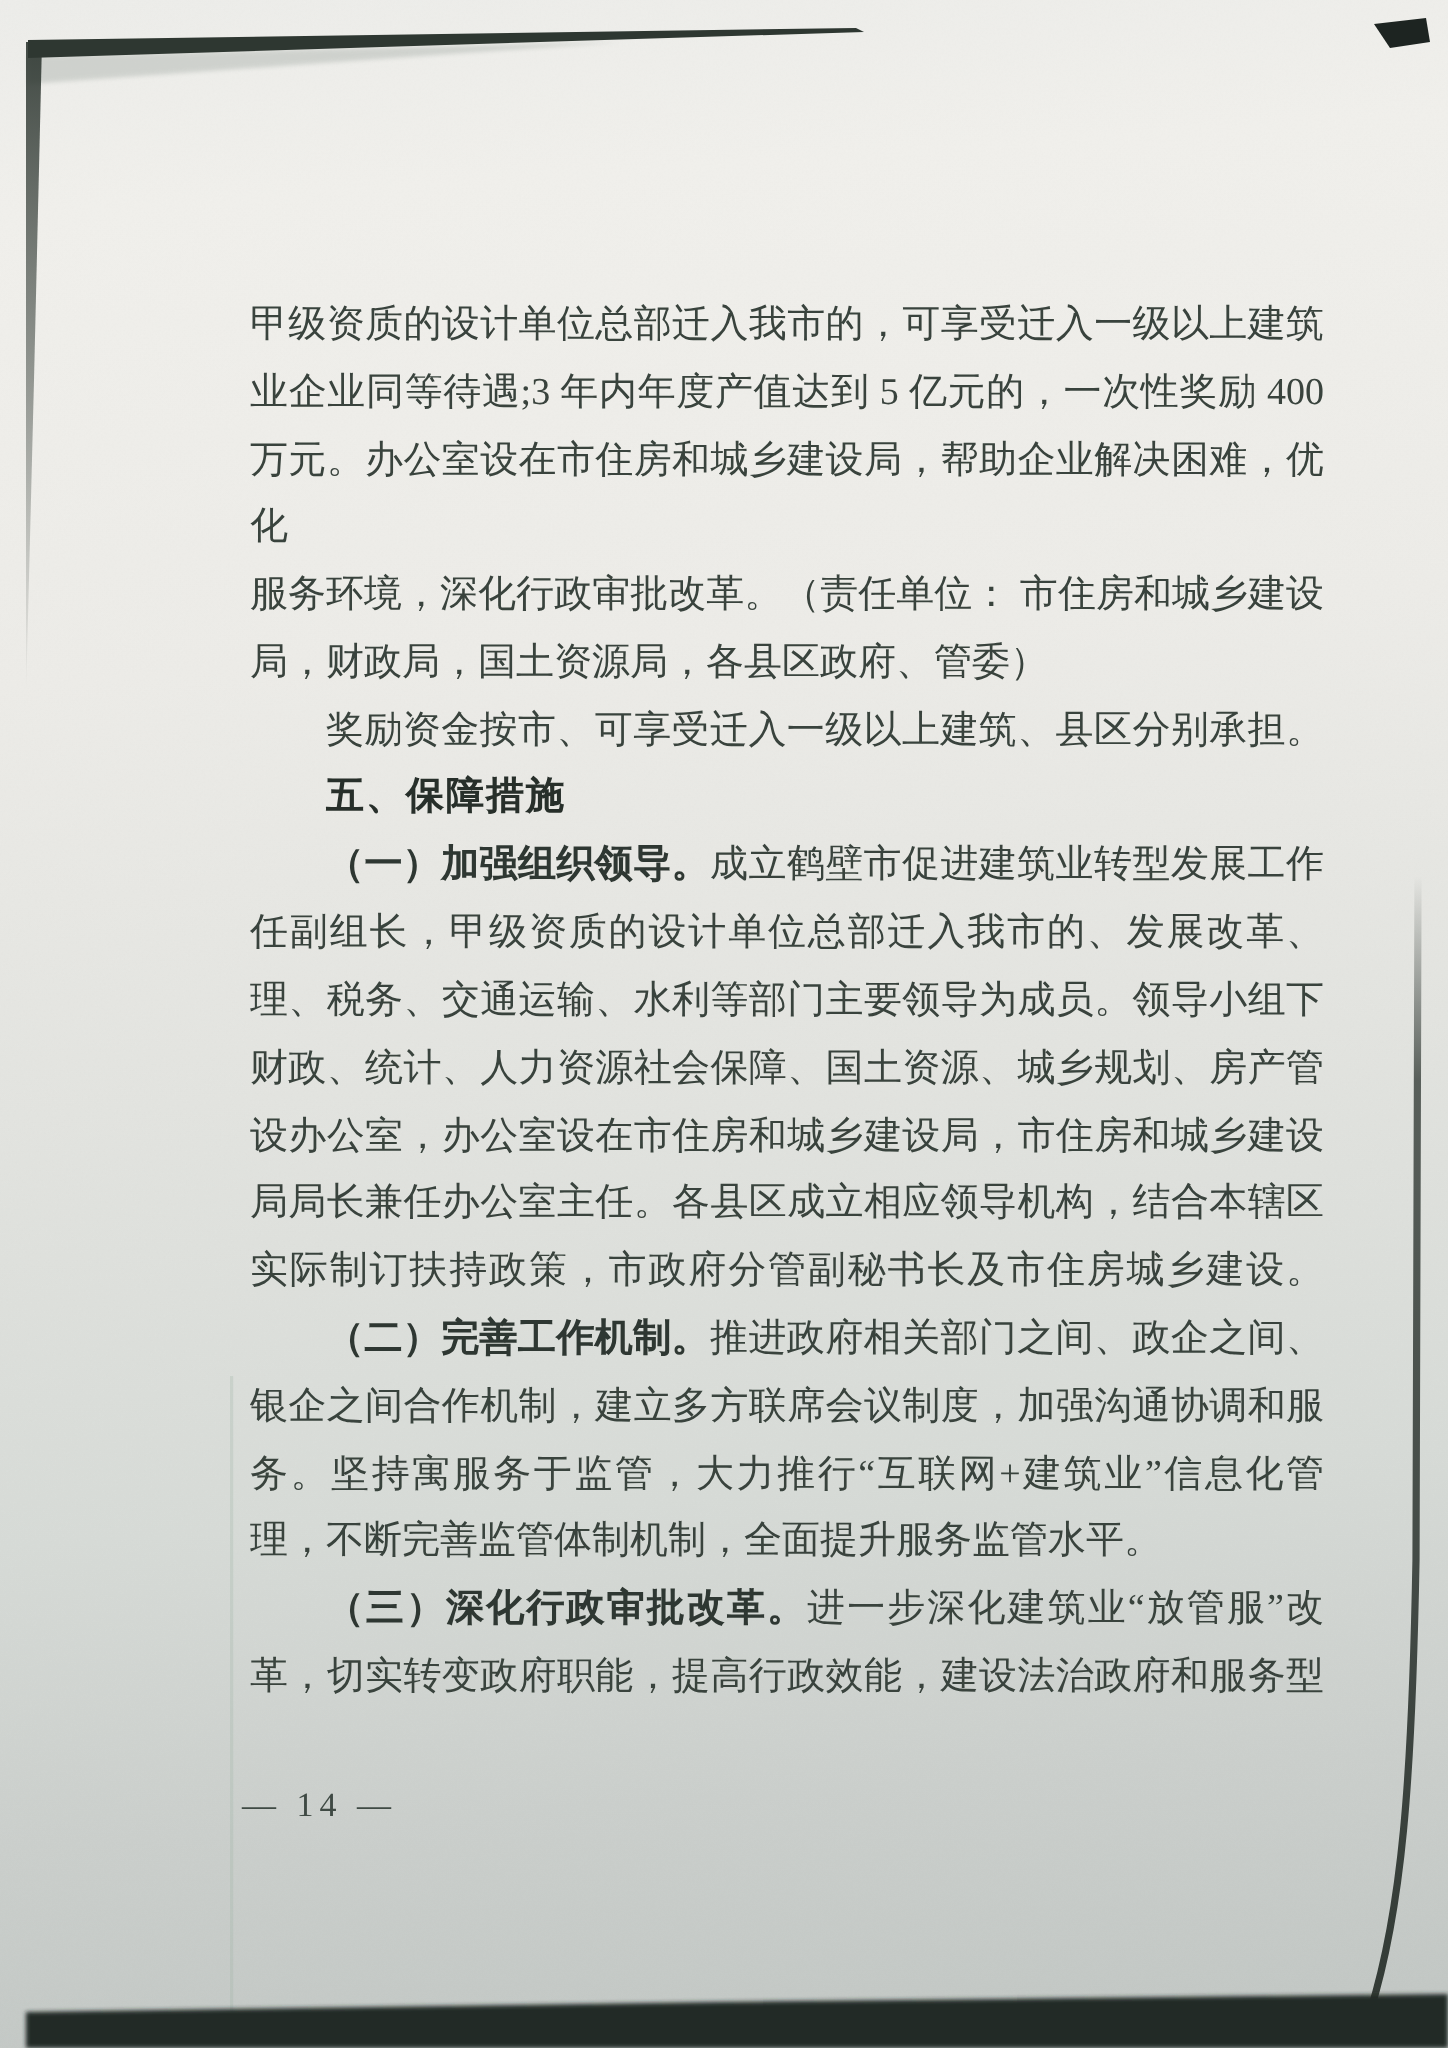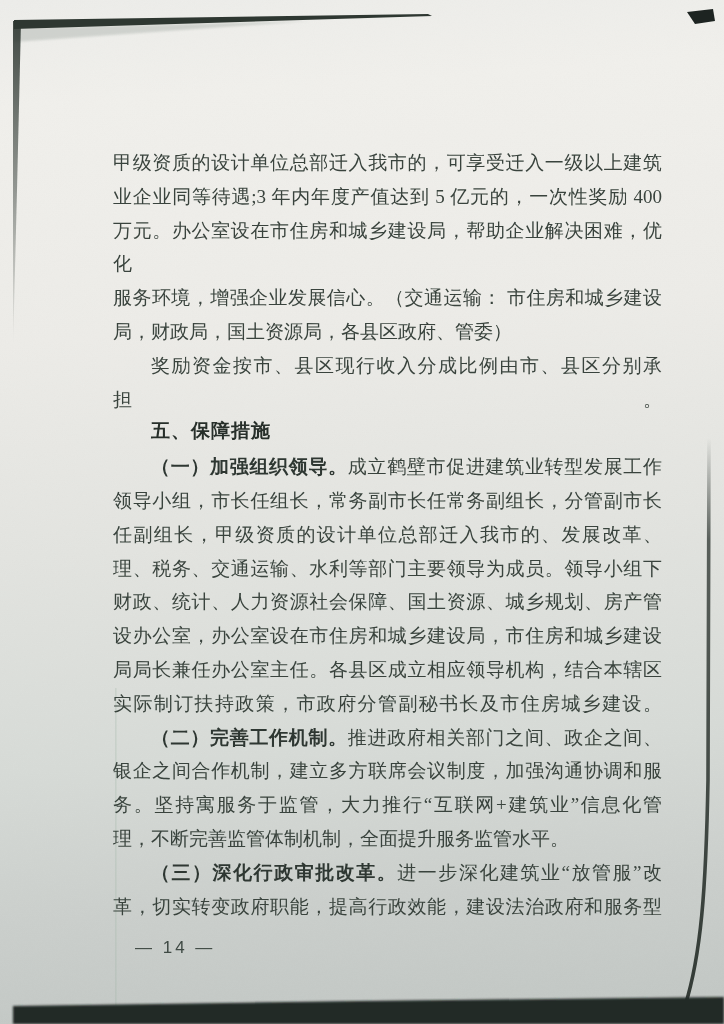--- a/index.html
+++ b/index.html
@@ -26,40 +26,39 @@
   }
   .text-block {
     position: absolute;
     left: 113px;
     top: 146px;
     width: 549px;
     color: #39433d;
     font-size: 19px;
     line-height: 33.8px;
   }
-  .line { text-align: justify; }
+  .line { text-align: justify; margin-left: 12px; }
   .line.full { text-align-last: justify; }
   .line.indent { text-indent: 2em; }
   .line.heading {
     font-family: Liberation Mono, monospace;
     font-weight: 700;
     color: #272f2a;
     text-align-last: auto;
     letter-spacing: 1px;
   }
   .lead { font-weight: 700; color: #2e3732; }
   .page-number {
     position: absolute;
     left: 121px;
-    top: 938px;
+    top: 893px;
     font-size: 17px;
     letter-spacing: 3px;
     color: #3f4a44;
-    font-family: Liberation Sans, sans-serif;
-    margin-left: 14px;
+    font-family: Liberation Serif, serif;
   }
 </style>
 </head>
 <body>
 
 <div class="canvas">
 
   <svg class="artifacts" viewBox="0 0 724 1024" xmlns="http://www.w3.org/2000/svg">
     <defs>
       <linearGradient id="fadeV" x1="0" y1="0" x2="0" y2="1">
@@ -89,26 +88,25 @@
     <polygon points="687,12 713,9 715,21 695,24" fill="#1d2421"></polygon>
     <path d="M709,438 L708,780 C706,890 701,955 685,1006" stroke="url(#fadeInV)" stroke-width="3.6" fill="none"></path>
     <rect x="115" y="688" width="1.6" height="318" fill="#9fb3a6" opacity="0.28"></rect>
     <polygon points="13,1006 360,1001 724,997 724,1024 13,1024" filter="url(#soft)" fill="#242a26"></polygon>
   </svg>
 
   <div class="text-block">
       <div class="line full">甲级资质的设计单位总部迁入我市的，可享受迁入一级以上建筑</div>
       <div class="line full">业企业同等待遇;3 年内年度产值达到 5 亿元的，一次性奖励 400</div>
       <div class="line full">万元。办公室设在市住房和城乡建设局，帮助企业解决困难，优化</div>
-      <div class="line full">服务环境，增强企业发展信心。（交通运输： 市住房和城乡建设</div>
+      <div class="line full">服务环境，深化行政审批改革。（责任单位： 市住房和城乡建设</div>
       <div class="line">局，财政局，国土资源局，各县区政府、管委）</div>
-      <div class="line full indent">奖励资金按市、县区现行收入分成比例由市、县区分别承担。</div>
+      <div class="line full indent">奖励资金按市、可享受迁入一级以上建筑、县区分别承担。</div>
       <div class="line indent heading">五、保障措施</div>
       <div class="line full indent"><span class="lead">（一）加强组织领导。</span>成立鹤壁市促进建筑业转型发展工作</div>
-      <div class="line full">领导小组，市长任组长，常务副市长任常务副组长，分管副市长</div>
       <div class="line full">任副组长，甲级资质的设计单位总部迁入我市的、发展改革、</div>
       <div class="line full">理、税务、交通运输、水利等部门主要领导为成员。领导小组下</div>
       <div class="line full">财政、统计、人力资源社会保障、国土资源、城乡规划、房产管</div>
       <div class="line full">设办公室，办公室设在市住房和城乡建设局，市住房和城乡建设</div>
       <div class="line full">局局长兼任办公室主任。各县区成立相应领导机构，结合本辖区</div>
       <div class="line full">实际制订扶持政策，市政府分管副秘书长及市住房城乡建设。</div>
       <div class="line full indent"><span class="lead">（二）完善工作机制。</span>推进政府相关部门之间、政企之间、</div>
       <div class="line full">银企之间合作机制，建立多方联席会议制度，加强沟通协调和服</div>
       <div class="line full">务。坚持寓服务于监管，大力推行“互联网+建筑业”信息化管</div>
       <div class="line">理，不断完善监管体制机制，全面提升服务监管水平。</div>

